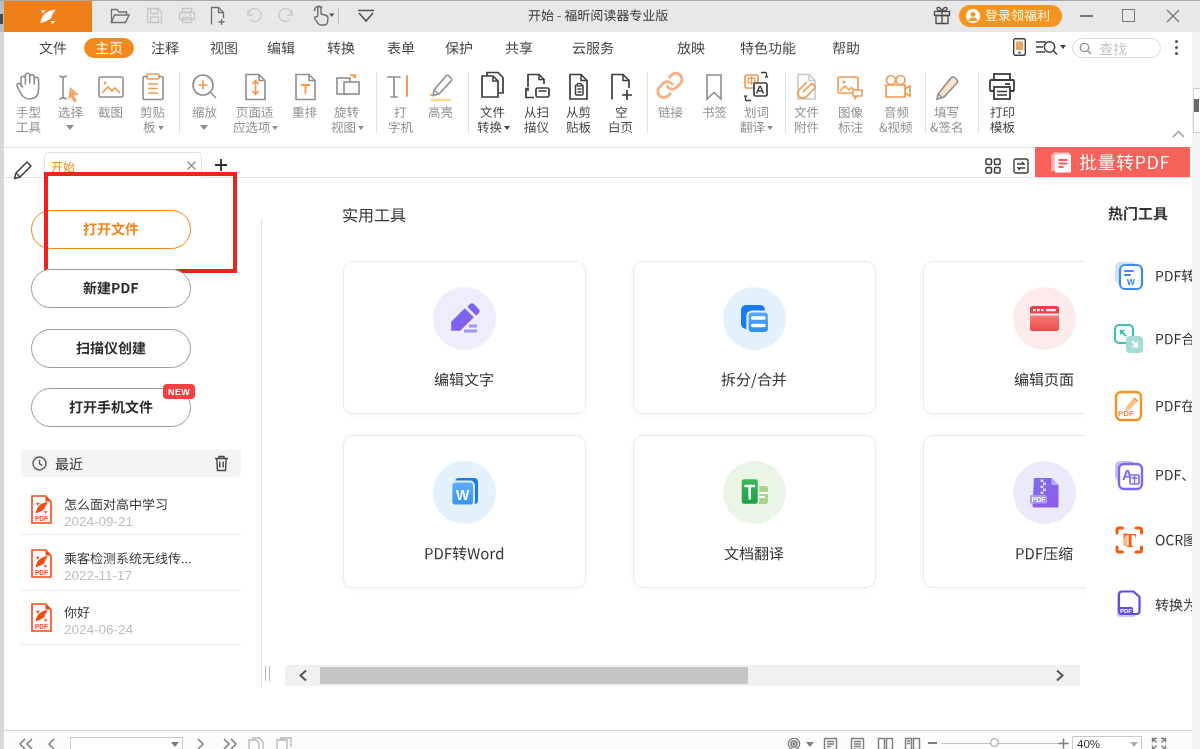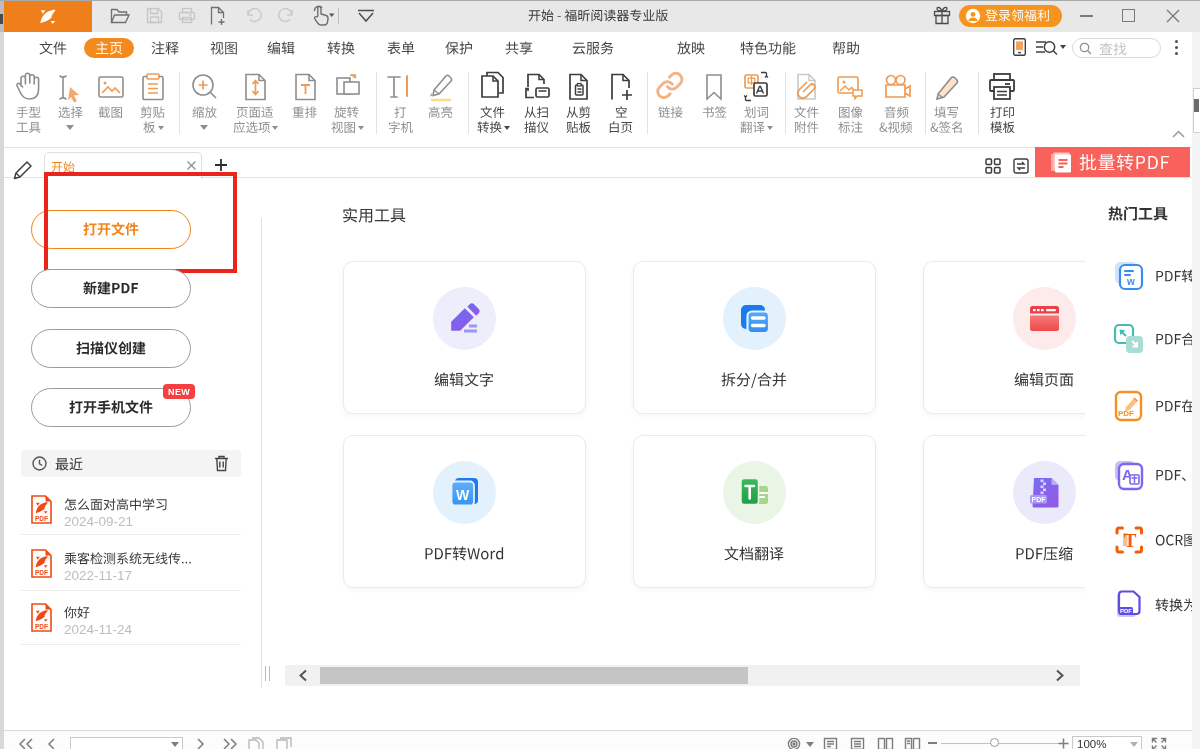--- a/index.html
+++ b/index.html
@@ -627,21 +627,21 @@
       <path d="M1.8,3.2 L6.6,3.2 L3.8,6.8 Z"></path>
       <path d="M11.6,13.9 L16.2,13.9 L13.6,16.9 Z"></path>
     </g>
 <text x="10.5" y="25.5" text-anchor="middle" font-family="Liberation Sans" font-size="6.5" font-weight="bold" fill="#f04a14">PDF</text>
   </svg>
 <div style="position:absolute;left:64px;top:605px;">
     <svg width="26" height="16" viewBox="0 0 26 16" style="display:block">
       <path transform="translate(0,12.3) scale(0.0130)" fill="#3a3a3a" d="M449 -412C421 -292 373 -173 311 -96C329 -86 361 -66 375 -55C436 -138 490 -265 522 -397ZM758 -397C813 -291 863 -150 879 -58L951 -83C934 -175 883 -313 826 -419ZM466 -836C432 -689 375 -545 300 -452C318 -441 348 -416 361 -404C397 -451 430 -511 459 -577H612V-11C612 2 607 5 595 5C581 6 538 7 490 5C501 26 513 59 517 81C579 81 623 78 650 66C677 53 686 31 686 -11V-577H875C867 -526 858 -473 851 -436L915 -424C928 -478 946 -565 959 -638L908 -650L895 -647H487C508 -702 526 -760 540 -819ZM264 -836C208 -684 115 -534 16 -437C30 -420 51 -381 58 -363C93 -399 127 -441 160 -487V78H232V-600C271 -669 307 -742 335 -815Z M1064 -292C1117 -257 1174 -214 1226 -171C1173 -83 1105 -20 1026 19C1042 33 1064 61 1073 79C1157 32 1227 -32 1283 -121C1325 -82 1362 -43 1386 -10L1437 -73C1410 -108 1369 -149 1321 -190C1375 -302 1410 -445 1426 -626L1380 -638L1367 -635H1221C1235 -704 1247 -773 1255 -835L1181 -840C1174 -777 1162 -706 1149 -635H1041V-565H1135C1113 -462 1088 -364 1064 -292ZM1348 -565C1333 -436 1303 -327 1262 -238C1224 -267 1185 -295 1147 -321C1167 -392 1188 -478 1207 -565ZM1661 -531V-415H1429V-344H1661V-10C1661 4 1656 9 1640 10C1624 10 1569 10 1510 9C1520 29 1533 60 1537 80C1616 81 1664 79 1695 68C1727 56 1738 35 1738 -9V-344H1960V-415H1738V-513C1809 -574 1881 -658 1930 -734L1878 -771L1860 -766H1474V-697H1809C1769 -639 1713 -573 1661 -531Z"></path>
     </svg>
   </div>
-<div class="abs" style="left:64px;top:622px;font-family:'Liberation Sans',sans-serif;font-size:13.5px;color:#bdbdbd;">2024-11-24</div>
+<div class="abs" style="left:64px;top:622px;font-family:'Liberation Sans',sans-serif;font-size:13.5px;color:#bdbdbd;">2024-06-24</div>
 <div class="abs" style="left:21px;top:644px;width:220px;height:1px;background:#ececec;"></div>
 <div class="abs" style="left:261px;top:218px;width:1px;height:470px;background:#e2e2e2;"></div>
 <div style="position:absolute;left:342px;top:206px;">
     <svg width="64" height="20" viewBox="0 0 64 20" style="display:block">
       <path transform="translate(0,15.2) scale(0.0160)" fill="#383838" d="M538 -107C671 -57 804 12 885 74L931 15C848 -44 708 -113 574 -162ZM240 -557C294 -525 358 -475 387 -440L435 -494C404 -530 339 -575 285 -605ZM140 -401C197 -370 264 -320 296 -284L342 -341C309 -376 241 -422 185 -451ZM90 -726V-523H165V-656H834V-523H912V-726H569C554 -761 528 -810 503 -847L429 -824C447 -794 466 -758 480 -726ZM71 -256V-191H432C376 -94 273 -29 81 11C97 28 116 57 124 77C349 25 461 -62 518 -191H935V-256H541C570 -353 577 -469 581 -606H503C499 -464 493 -349 461 -256Z M1153 -770V-407C1153 -266 1143 -89 1032 36C1049 45 1079 70 1090 85C1167 0 1201 -115 1216 -227H1467V71H1543V-227H1813V-22C1813 -4 1806 2 1786 3C1767 4 1699 5 1629 2C1639 22 1651 55 1655 74C1749 75 1807 74 1841 62C1875 50 1887 27 1887 -22V-770ZM1227 -698H1467V-537H1227ZM1813 -698V-537H1543V-698ZM1227 -466H1467V-298H1223C1226 -336 1227 -373 1227 -407ZM1813 -466V-298H1543V-466Z M2052 -72V3H2951V-72H2539V-650H2900V-727H2104V-650H2456V-72Z M3605 -84C3716 -32 3832 32 3902 81L3962 25C3887 -22 3766 -86 3653 -137ZM3328 -133C3266 -79 3141 -12 3040 26C3058 40 3083 65 3095 81C3196 40 3319 -25 3399 -88ZM3212 -792V-209H3052V-141H3951V-209H3802V-792ZM3284 -209V-300H3727V-209ZM3284 -586H3727V-501H3284ZM3284 -644V-730H3727V-644ZM3284 -444H3727V-357H3284Z"></path>
     </svg>
   </div>
 <div class="abs" style="left:343px;top:261px;width:243px;height:153px;background:#fff;border:1px solid #eaeaea;border-radius:10px;box-shadow:0 2px 6px rgba(0,0,0,0.04);"></div>
 <div class="abs" style="left:433px;top:287px;"><svg width="63" height="63" viewBox="0 0 63 63">
 <defs>
@@ -895,16 +895,16 @@
     <rect x="9.5" y="1.5" width="6" height="11"></rect>
     <path d="M3,4 h3 M3,6.5 h3"></path>
   </svg>
 <div class="abs" style="left:928px;top:742px;width:9px;height:1.5px;background:#7d7d7d;"></div>
 <div class="abs" style="left:941px;top:742.5px;width:119px;height:1px;background:#c2c2c2;"></div>
 <div class="abs" style="left:990px;top:738px;width:9px;height:9px;border:1.3px solid #9a9a9a;border-radius:50%;background:#fff;"></div>
 <svg class="abs" style="left:1058px;top:738px" width="11" height="11" viewBox="0 0 11 11" stroke="#7d7d7d" stroke-width="1.5">
     <path d="M5.5,0.5 V10.5 M0.5,5.5 H10.5"></path>
   </svg>
 <div class="abs" style="left:1072px;top:736px;width:70px;height:15px;background:#fff;border:1px solid #c9c9c9;"></div>
-<div class="abs" style="left:1077px;top:738px;font-family:'Liberation Sans',sans-serif;font-size:11.5px;color:#333;">100%</div>
+<div class="abs" style="left:1077px;top:738px;font-family:'Liberation Sans',sans-serif;font-size:11.5px;color:#333;">40%</div>
 <div class="abs" style="left:1130px;top:742px;width:0;height:0;border-left:4px solid transparent;border-right:4px solid transparent;border-top:5px solid #b0b0b0;"></div>
 <svg class="abs" style="left:1151px;top:737px" width="16" height="14" viewBox="0 0 16 14" fill="none" stroke="#7d7d7d" stroke-width="1.4">
     <path d="M10,1.5 h4.5 v4 M14.2,1.8 L10.5,5.5 M6,12.5 H1.5 v-4 M1.8,12.2 L5.5,8.5 M10,12.5 h4.5 v-4 M14.2,12.2 L10.5,8.5 M6,1.5 H1.5 v4 M1.8,1.8 L5.5,5.5"></path>
   </svg>
 </body></html>

